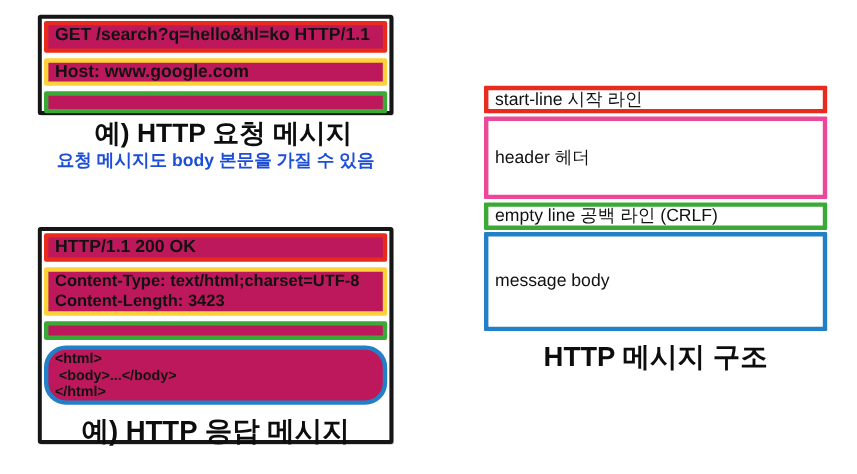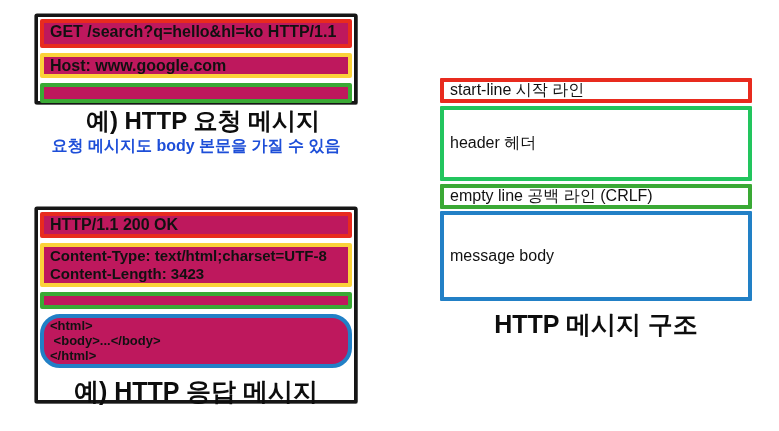--- a/index.html
+++ b/index.html
@@ -69,21 +69,21 @@
     width: 312px;
     background: #ffffff;
     display: flex;
     align-items: center;
     padding: 0 6px;
     font-weight: 500;
     font-size: 16px;
     border-radius: 1px;
   }
   .struct-row.red    { border: 4px solid #e82b1e; top: 0;    height: 25px; }
-  .struct-row.yellow { border: 4px solid #22c55e; top: 28px;  height: 75px; }
+  .struct-row.yellow { border: 4px solid #ec4899; top: 28px;  height: 75px; }
   .struct-row.green  { border: 4px solid #3aa935; top: 106px; height: 25px; }
   .struct-row.blue   { border: 4px solid #2280c6; top: 133px; height: 90px; align-items: center; }
 </style>
 </head>
 <body>
 
 <div id="canvas">
 
   <div class="sketch-frame" style="left:35px; top:14px; width:322px; height:90px;">
     <div class="row red req-row-red">

